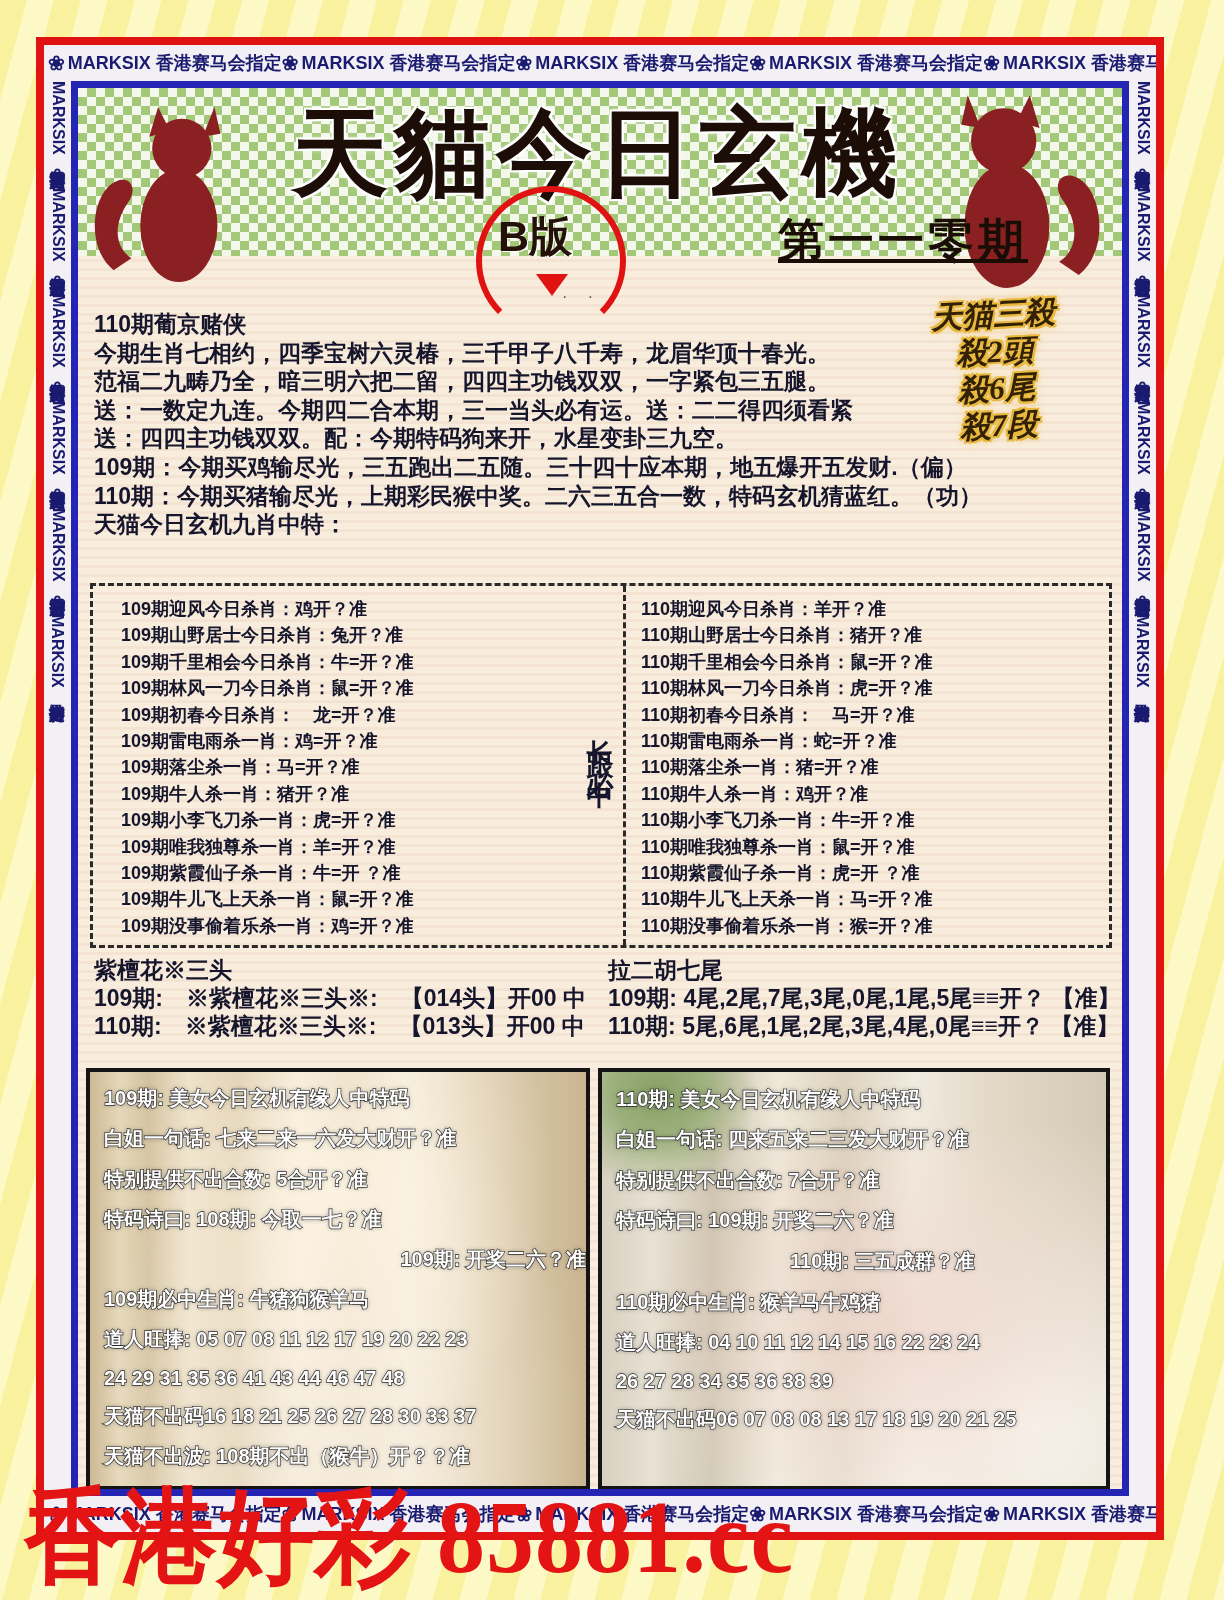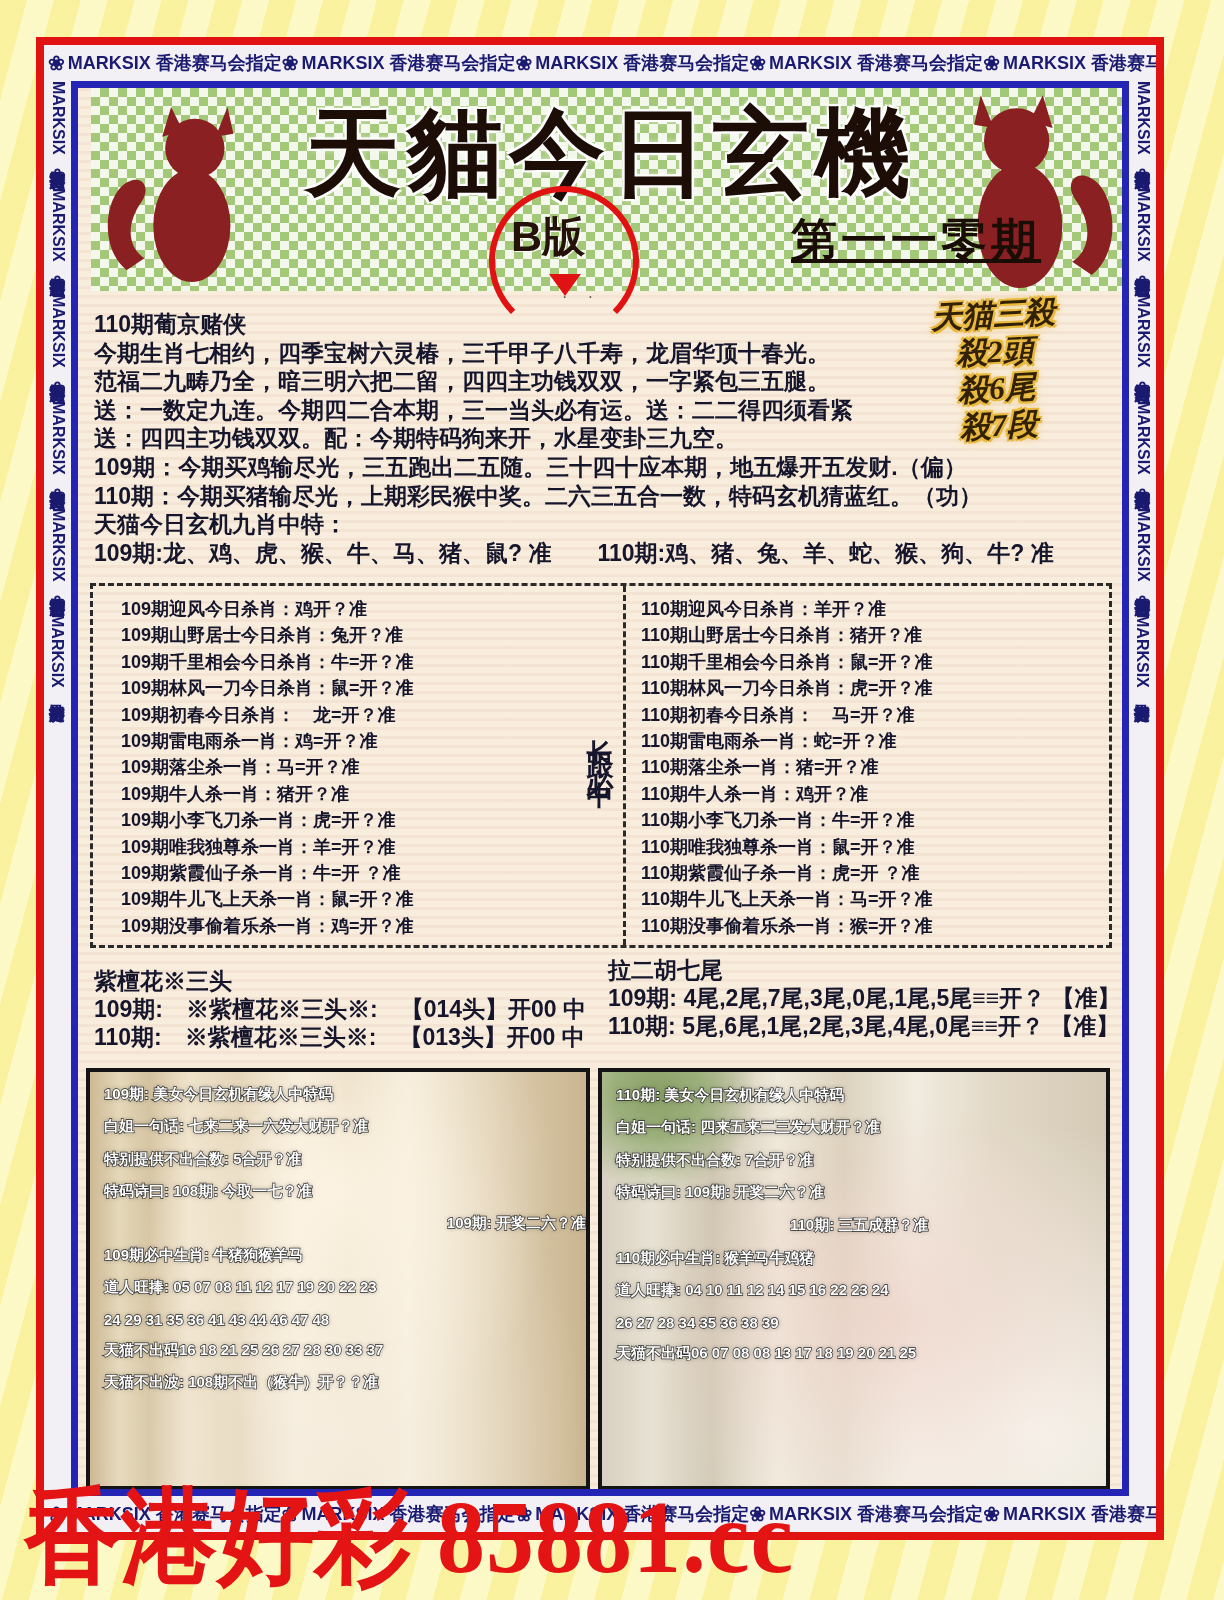--- a/index.html
+++ b/index.html
@@ -24,21 +24,21 @@
   .bu{display:inline-flex;align-items:center;gap:3px;}
   .band-v .bu{display:inline;}
   .fl{font-size:20px;}
   
   .content{position:absolute;left:27px;top:36px;right:27px;bottom:36px;box-sizing:border-box;
     border:7px solid #2525b5;
     background:#f8ecdb;
     background-image:repeating-linear-gradient(180deg, rgba(233,205,190,.28) 0 3px, rgba(250,240,228,.25) 3px 9px);
     overflow:hidden;}
   
-  .masthead{position:absolute;left:13px;top:0;width:100%;height:203px;
+  .masthead{position:absolute;left:0;top:0;width:100%;height:168px;
     background:repeating-conic-gradient(#a3c878 0% 25%, #f4f8ec 0% 50%) 0 0/18px 18px;}
   .cat{position:absolute;}
   .title{position:absolute;left:150px;top:2px;width:740px;text-align:center;
     font-family:"Liberation Serif", serif;font-size:96px;font-weight:900;color:#1c0d06;letter-spacing:6px;
     text-shadow:2px 2px 0 #fff,-2px -2px 0 #fff,2px -2px 0 #fff,-2px 2px 0 #fff,0 0 7px #fff;}
   .edition-wrap{position:absolute;left:398px;top:98px;width:160px;height:105px;}
   .arch{position:absolute;left:0;top:0;width:150px;height:150px;border:6px solid #e01212;border-radius:50%;
     border-bottom-color:transparent;box-sizing:border-box;transform:rotate(0.001deg);}
   .tri{position:absolute;left:60px;top:88px;width:0;height:0;border-left:16px solid transparent;border-right:16px solid transparent;border-top:22px solid #e01212;}
   .edition{position:absolute;left:22px;top:22px;font-size:43px;font-weight:900;color:#241208;
@@ -54,36 +54,36 @@
   
   .killbox{position:absolute;left:12px;top:495px;width:1022px;height:365px;box-sizing:border-box;border:3px dashed #2a2a2a;}
   .killdivider{position:absolute;left:530px;top:0;bottom:0;width:0;border-left:3px dashed #2a2a2a;}
   .kcol{position:absolute;top:10px;font-size:18px;font-weight:bold;color:#15152c;line-height:26.4px;white-space:nowrap;}
   .kleft{left:28px;}
   .kright{left:548px;}
   .centernote{position:absolute;left:489px;top:132px;writing-mode:vertical-rl;text-orientation:upright;
     font-size:27px;font-weight:bold;color:#15152c;letter-spacing:14px;}
   
   .sec{position:absolute;font-size:23px;font-weight:bold;color:#15152c;line-height:28px;white-space:nowrap;}
-  .sec-left{left:16px;top:868px;margin-top:11px;}
+  .sec-left{left:16px;top:868px;}
   .sec-right{left:530px;top:868px;}
   
   .photo{position:absolute;top:980px;height:422px;box-sizing:border-box;border:4px solid #141414;overflow:hidden;}
   .photo-left{left:8px;width:504px;
     background:
       radial-gradient(ellipse at 50% 28%, rgba(255,246,230,.85), rgba(255,246,230,0) 62%),
       radial-gradient(ellipse at 50% 88%, rgba(248,240,226,.9), rgba(248,240,226,0) 70%),
       linear-gradient(90deg,#cdb894 0,#e5d8ba 6%,#d2c09c 12%,#ecdfc6 20%,#d8c6a4 30%,#f0e6d2 42%,#e0d0b4 52%,#f2ead8 64%,#e4d6bc 76%,#d6c4a4 88%,#cab690 100%);}
   .photo-right{left:520px;width:512px;
     background:
       radial-gradient(circle at 11% 5%, #89a066 0, #9cb07c 45px, rgba(156,176,124,0) 100px),
       radial-gradient(ellipse at 58% 60%, rgba(236,202,192,.6), rgba(236,202,192,0) 62%),
       radial-gradient(ellipse at 85% 85%, rgba(250,248,242,.95), rgba(250,248,242,0) 60%),
       linear-gradient(90deg,#d8d0c0 0,#e8e2d4 10%,#cfc6b2 22%,#efe9da 35%,#dcd2be 48%,#f1ece0 62%,#e2d8c6 78%,#d5cab6 100%);}
-  .pline{position:relative;margin:16px 0 0 14px;font-size:15px;font-weight:bold;color:#fff;white-space:nowrap;
+  .pline{position:relative;margin:16px 0 0 14px;font-size:20px;font-weight:bold;color:#fff;white-space:nowrap;
     -webkit-text-stroke:1.3px #2b2b2b;paint-order:stroke fill;text-shadow:0 0 4px rgba(40,40,40,.55);}
   .photo-left .pline{margin-top:13.2px;}
   .photo-right .pline{margin-top:13.6px;}
   .ind1{margin-left:165px !important;text-align:right;}
   .ind3{margin-left:188px !important;}
   
   .watermark{position:absolute;left:24px;top:1468px;font-size:96px;font-weight:900;color:#e41414;letter-spacing:1px;z-index:30;
     font-family:"Liberation Serif", serif;transform:scaleY(1.08);transform-origin:top left;white-space:nowrap;}
 </style>
 </head>
@@ -193,21 +193,20 @@
 
     <div class="intro">
       <div>110期葡京赌侠</div>
       <div>今期生肖七相约，四季宝树六灵椿，三千甲子八千寿，龙眉华顶十春光。</div>
       <div>范福二九畴乃全，暗三明六把二留，四四主功钱双双，一字紧包三五腿。</div>
       <div>送：一数定九连。今期四二合本期，三一当头必有运。送：二二得四须看紧</div>
       <div>送：四四主功钱双双。配：今期特码狗来开，水星变卦三九空。</div>
       <div>109期：今期买鸡输尽光，三五跑出二五随。三十四十应本期，地五爆开五发财.（偏）</div>
       <div>110期：今期买猪输尽光，上期彩民猴中奖。二六三五合一数，特码玄机猜蓝红。（功）</div>
       <div>天猫今日玄机九肖中特：</div>
-      <div>109期:龙、鸡、虎、猴、牛、马、猪、鼠? 准　　110期:鸡、猪、兔、羊、蛇、猴、狗、牛? 准</div>
     </div>
 
     <div class="sankill">
       <div>天猫三殺</div>
       <div>殺2頭</div>
       <div>殺6尾</div>
       <div>殺7段</div>
     </div>
 
     <div class="killbox">

